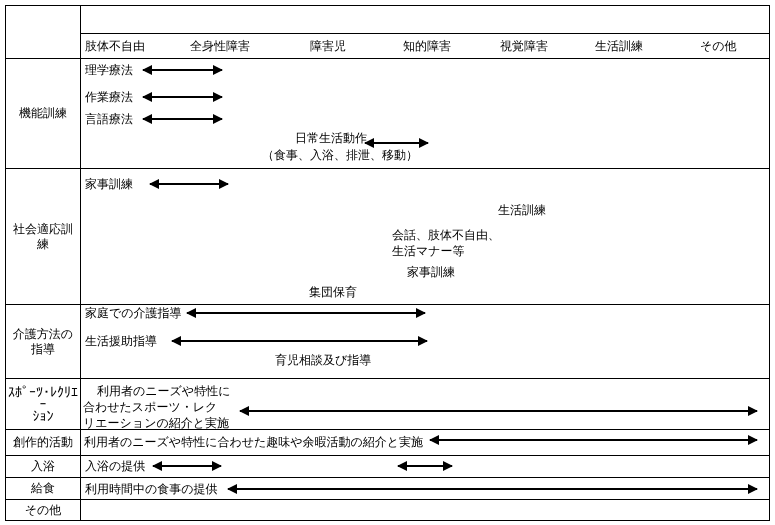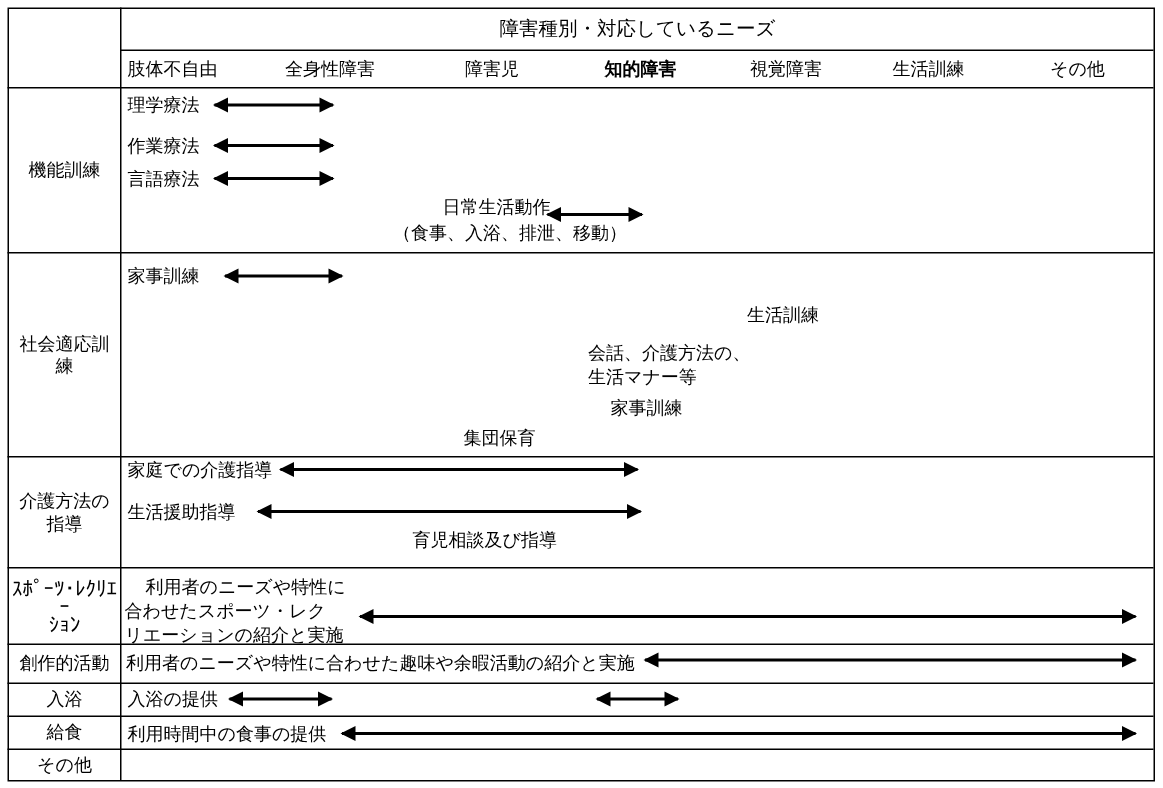--- a/index.html
+++ b/index.html
@@ -42,34 +42,33 @@
 
   <div class="outer"></div>
 
   <div class="line" id="vline-left" style="left: 80px; top: 5px; width: 1px; height: 515px;"></div>
 
   <div class="line" id="hline-title" style="left: 80px; top: 33px; width: 689px; height: 1px;"></div>
 
   <div class="line" id="hline-subhead" style="left: 5px; top: 58px; width: 764px; height: 1px;"></div>
 
 
-  <div class="title-cell" style="font-size:13px;">障害種別・対応しているニーズ</div>
 
   <div id="generated">
       <div class="line" style="left: 5px; top: 168px; width: 764px; height: 1px;"></div>
       <div class="line" style="left: 5px; top: 304px; width: 764px; height: 1px;"></div>
       <div class="line" style="left: 5px; top: 378px; width: 764px; height: 1px;"></div>
       <div class="line" style="left: 5px; top: 429px; width: 764px; height: 1px;"></div>
       <div class="line" style="left: 5px; top: 455px; width: 764px; height: 1px;"></div>
       <div class="line" style="left: 5px; top: 477px; width: 764px; height: 1px;"></div>
       <div class="line" style="left: 5px; top: 499px; width: 764px; height: 1px;"></div>
       <div class="col-head" style="left: 85px;">肢体不自由</div>
       <div class="col-head" style="left: 190px;">全身性障害</div>
       <div class="col-head" style="left: 310px;">障害児</div>
-      <div class="col-head" style="left: 403px; font-weight: bold;">知的障害</div>
+      <div class="col-head" style="left: 403px;">知的障害</div>
       <div class="col-head" style="left: 500px;">視覚障害</div>
       <div class="col-head" style="left: 595px;">生活訓練</div>
       <div class="col-head" style="left: 700px;">その他</div>
       <div class="section-label" style="top: 59px; height: 109px;">機能訓練</div>
       <div class="section-label" style="top: 169px; height: 135px;">社会適応訓
 練</div>
       <div class="section-label" style="top: 305px; height: 73px;">介護方法の
 指導</div>
       <div class="section-label small" style="top: 379px; height: 50px;">ｽﾎﾟｰﾂ･ﾚｸﾘｴｰ
 ｼｮﾝ</div>
@@ -77,21 +76,21 @@
       <div class="section-label" style="top: 456px; height: 21px;">入浴</div>
       <div class="section-label" style="top: 478px; height: 21px;">給食</div>
       <div class="section-label" style="top: 500px; height: 20px;">その他</div>
       <div class="txt" style="left: 85px; top: 62px;">理学療法</div>
       <div class="txt" style="left: 85px; top: 89px;">作業療法</div>
       <div class="txt" style="left: 85px; top: 111px;">言語療法</div>
       <div class="txt" style="left: 295px; top: 130px;">日常生活動作</div>
       <div class="txt" style="left: 262px; top: 147px;">（食事、入浴、排泄、移動）</div>
       <div class="txt" style="left: 85px; top: 176px;">家事訓練</div>
       <div class="txt" style="left: 498px; top: 202px;">生活訓練</div>
-      <div class="txt" style="left: 392px; top: 227px;">会話、介護方法の、</div>
+      <div class="txt" style="left: 392px; top: 227px;">会話、肢体不自由、</div>
       <div class="txt" style="left: 392px; top: 243px;">生活マナー等</div>
       <div class="txt" style="left: 407px; top: 264px;">家事訓練</div>
       <div class="txt" style="left: 309px; top: 284px;">集団保育</div>
       <div class="txt" style="left: 85px; top: 305px;">家庭での介護指導</div>
       <div class="txt" style="left: 85px; top: 333px;">生活援助指導</div>
       <div class="txt" style="left: 275px; top: 352px;">育児相談及び指導</div>
       <div class="txt" style="left: 97px; top: 383px;">利用者のニーズや特性に</div>
       <div class="txt" style="left: 83px; top: 399px;">合わせたスポーツ・レク</div>
       <div class="txt" style="left: 83px; top: 415px;">リエーションの紹介と実施</div>
       <div class="txt" style="left: 84px; top: 434px;">利用者のニーズや特性に合わせた趣味や余暇活動の紹介と実施</div>

